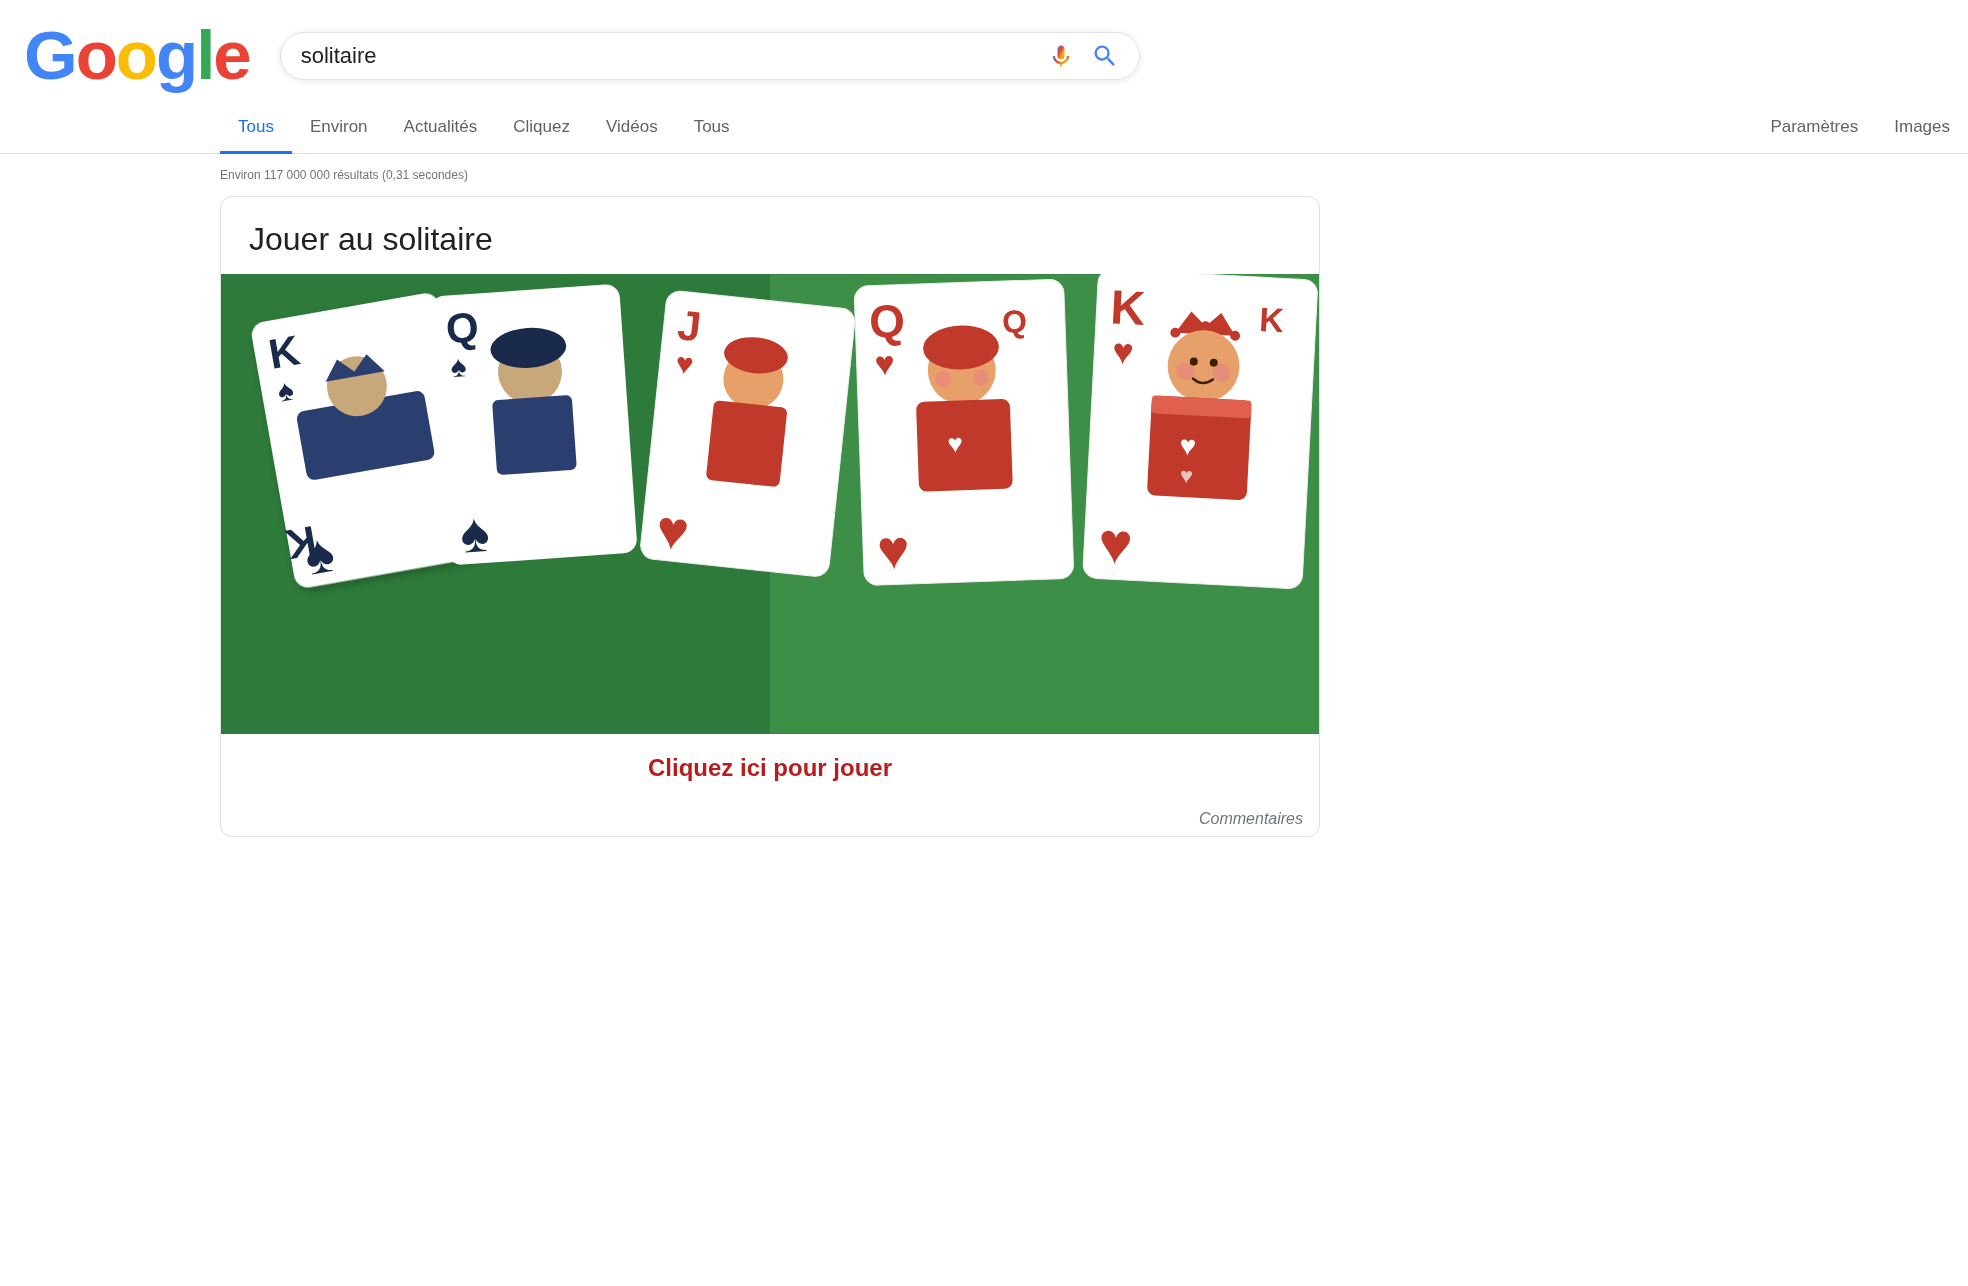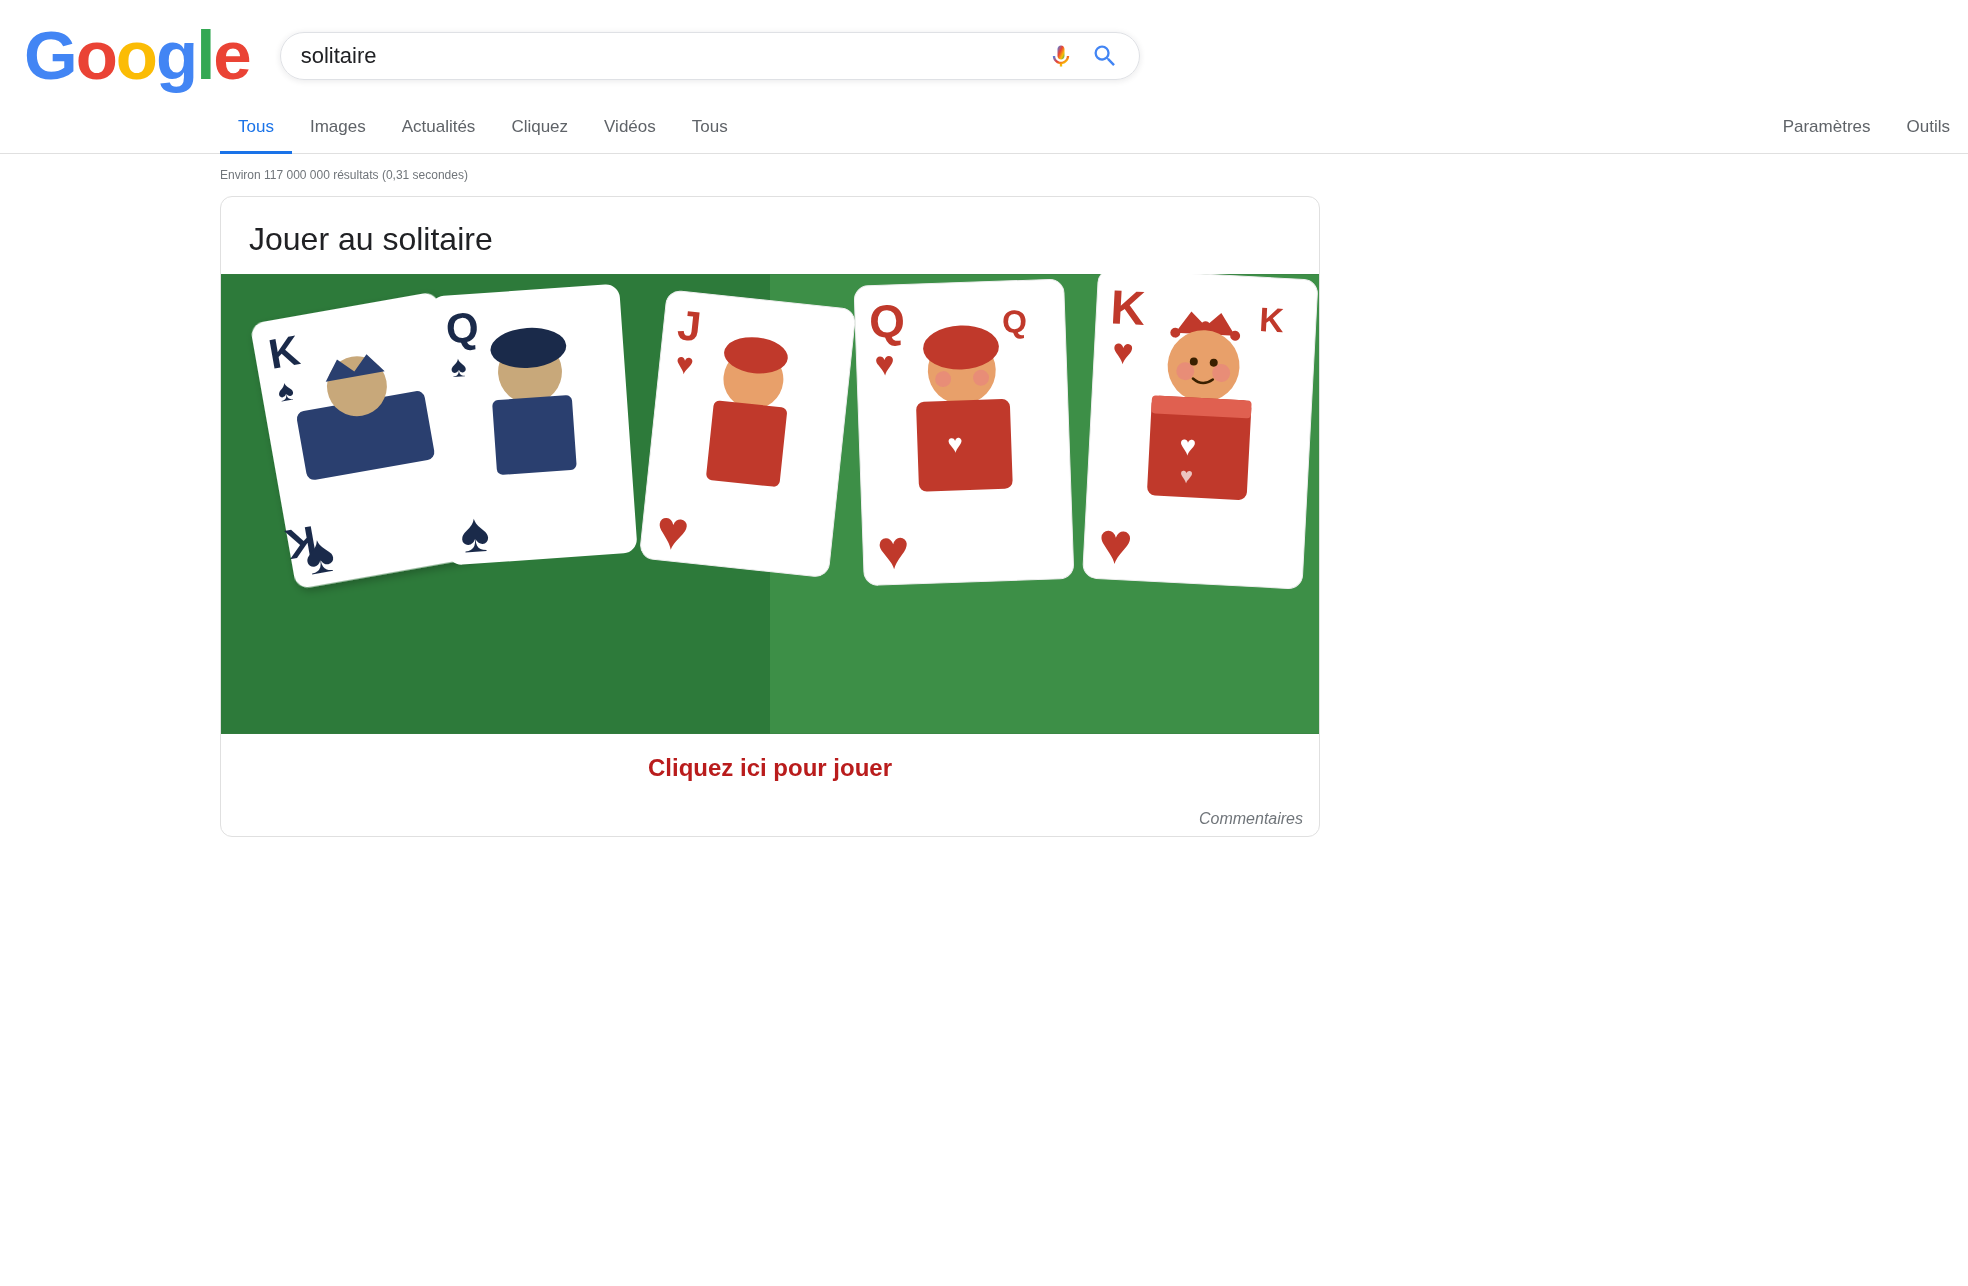--- a/index.html
+++ b/index.html
@@ -183,28 +183,28 @@
         <svg class="search-icon-btn" viewBox="0 0 24 24" fill="none" xmlns="http://www.w3.org/2000/svg">
           <path d="M15.5 14h-.79l-.28-.27A6.471 6.471 0 0 0 16 9.5 6.5 6.5 0 1 0 9.5 16c1.61 0 3.09-.59 4.23-1.57l.27.28v.79l5 4.99L20.49 19l-4.99-5zm-6 0C7.01 14 5 11.99 5 9.5S7.01 5 9.5 5 14 7.01 14 9.5 11.99 14 9.5 14z" fill="#4285F4"></path>
         </svg>
       </div>
     </div>
   </div>
 </div>
 
 <nav class="nav-tabs">
   <a class="nav-tab active">Tous</a>
-  <a class="nav-tab">Images</a>
+  <a class="nav-tab">Environ</a>
   <a class="nav-tab">Actualités</a>
   <a class="nav-tab">Cliquez</a>
   <a class="nav-tab">Vidéos</a>
   <a class="nav-tab">Tous</a>
   <span style="flex:1"></span>
   <a class="nav-tab">Paramètres</a>
-  <a class="nav-tab">Outils</a>
+  <a class="nav-tab">Images</a>
 </nav>
 
 <div class="results-count">
   <span>Environ 117 000 000 résultats (0,31 secondes)</span>
 </div>
 
 <div class="main-content">
   <div class="game-card">
 
     <div class="game-card-title">Jouer au solitaire</div>

